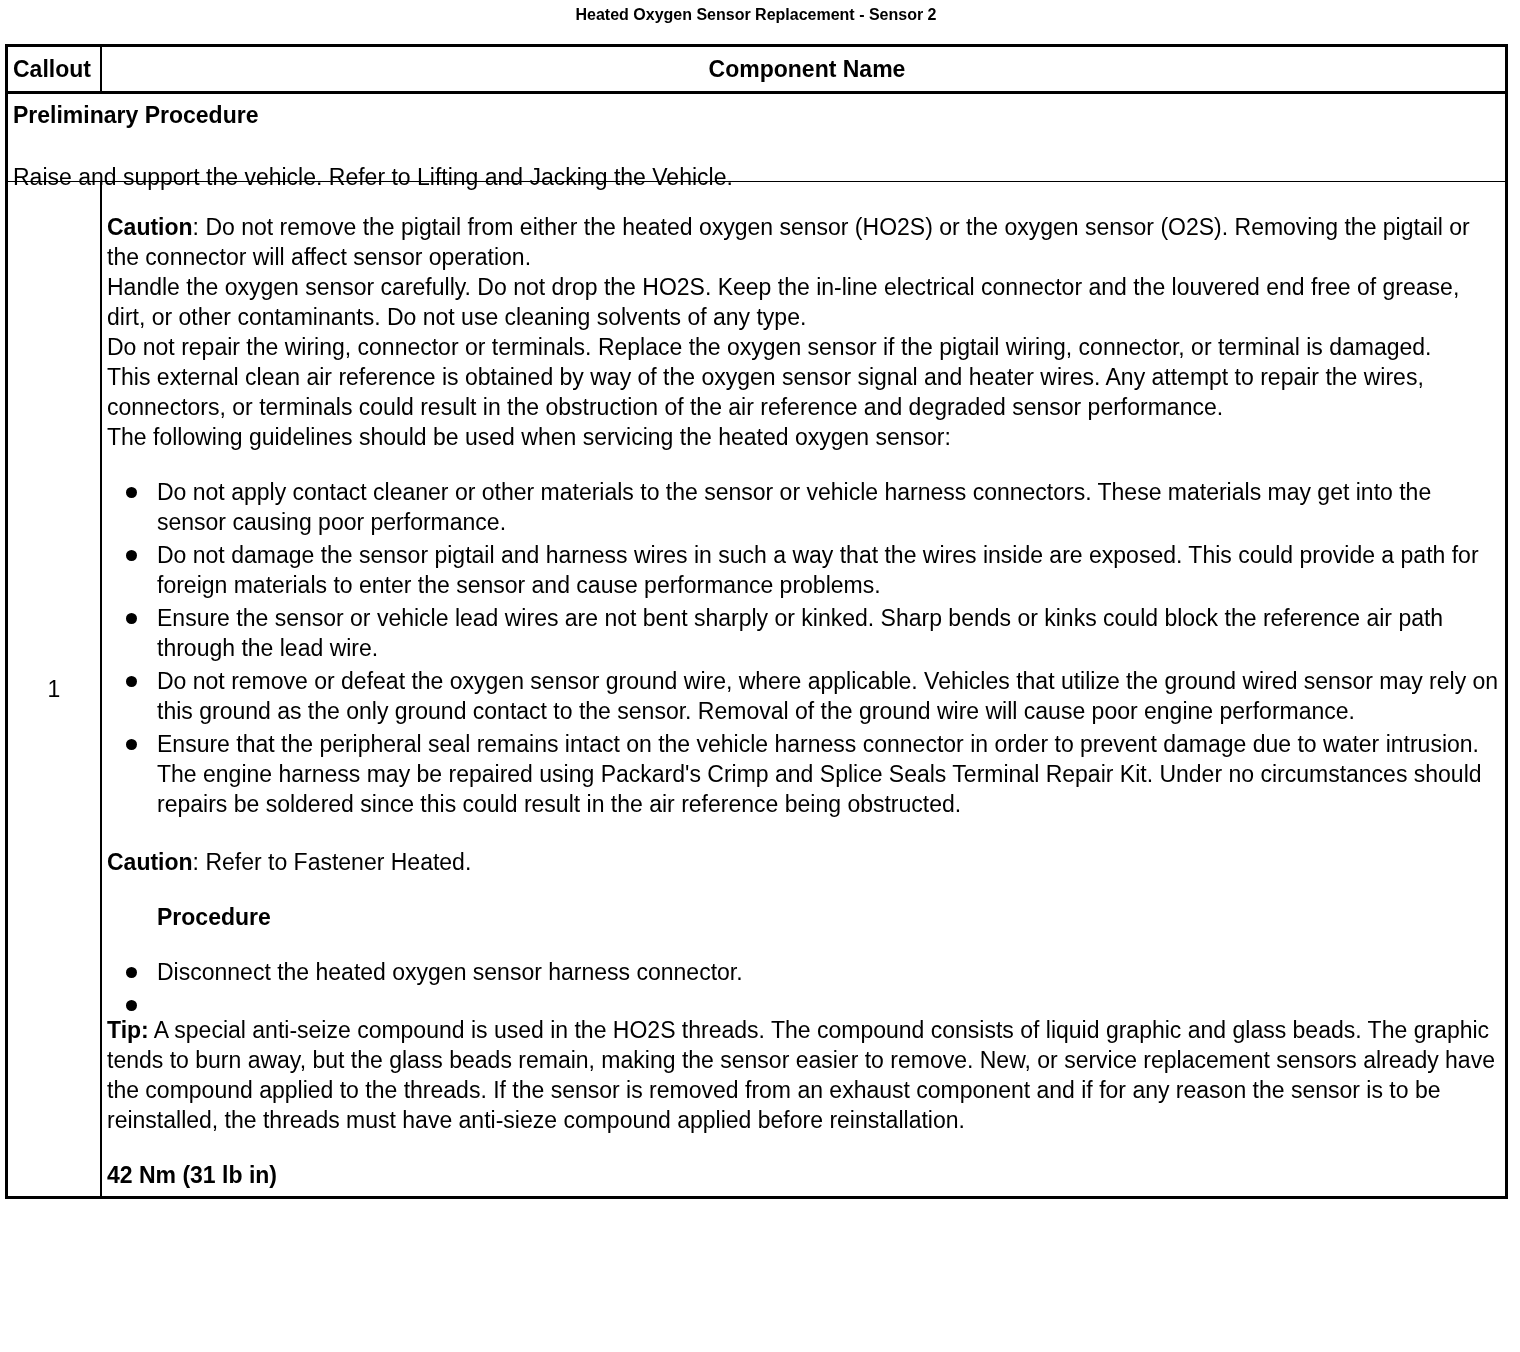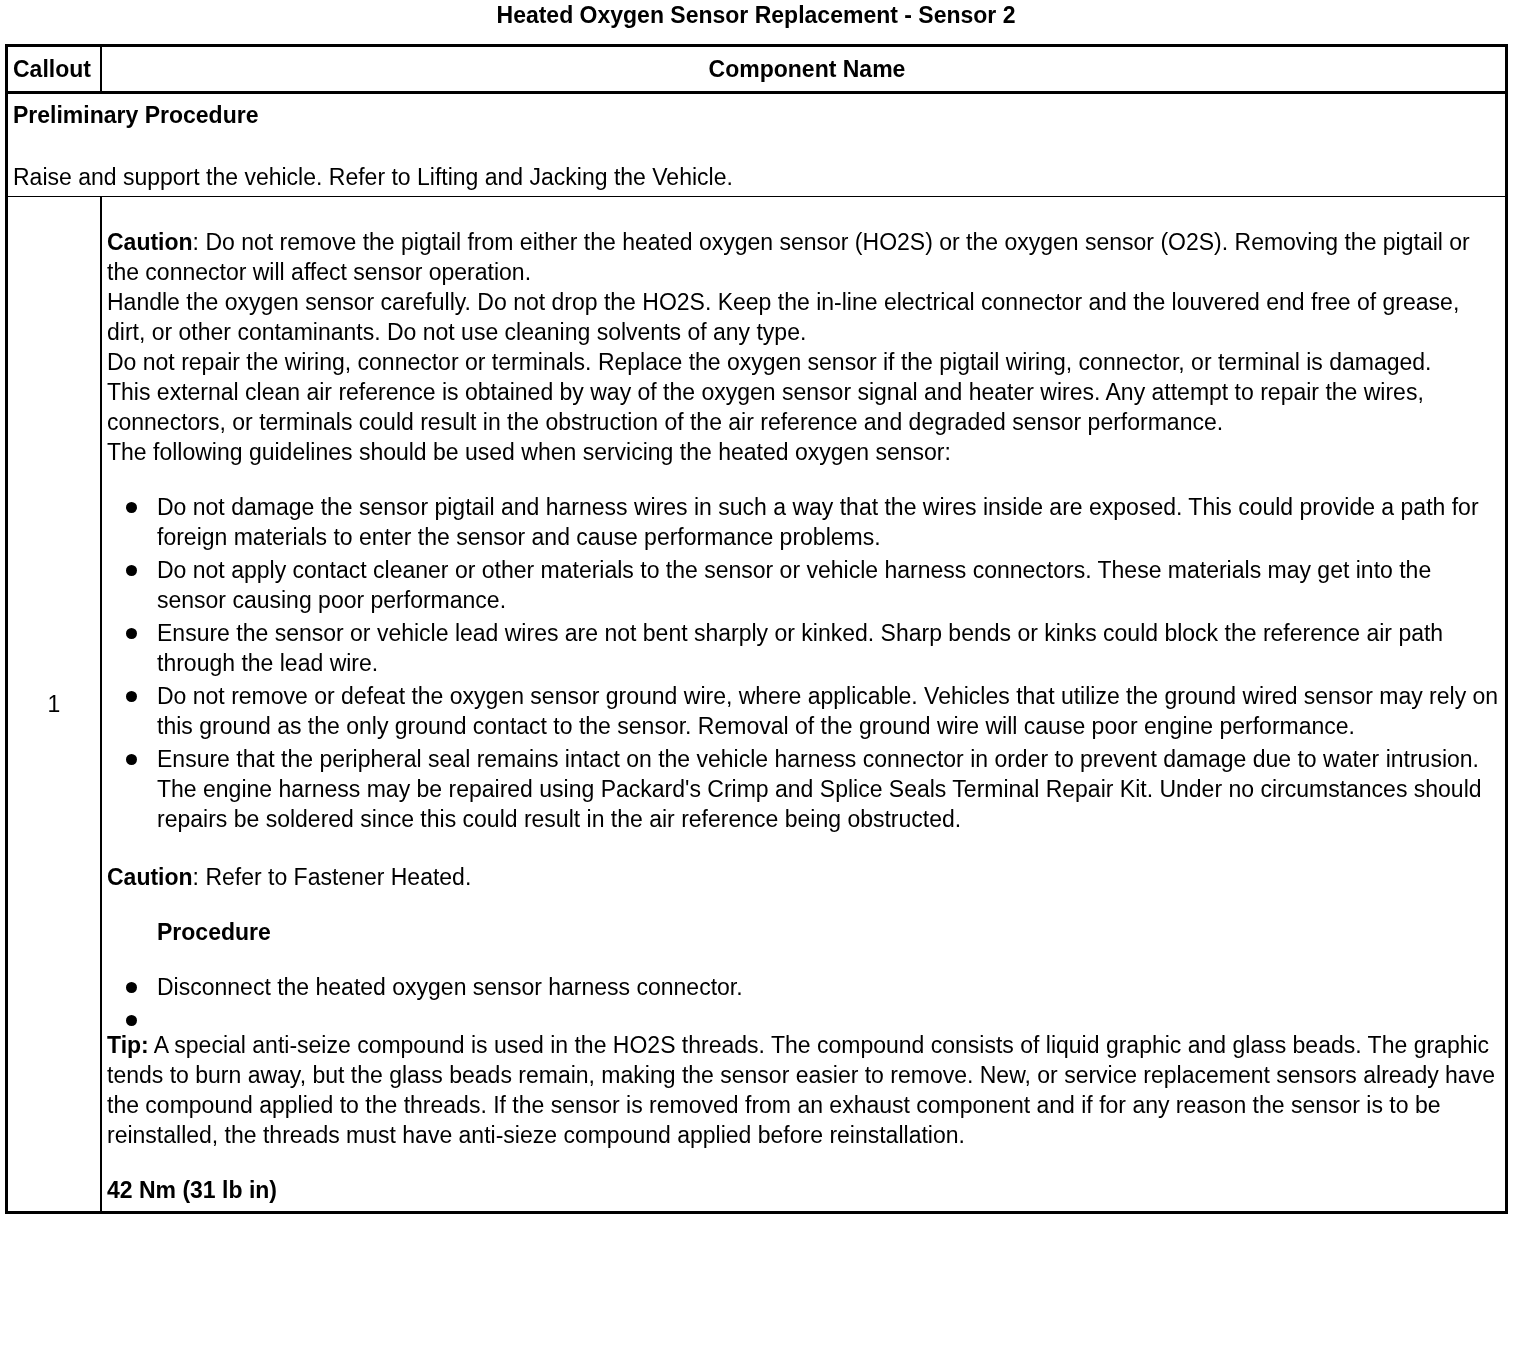--- a/index.html
+++ b/index.html
@@ -17,21 +17,21 @@
     line-height: 30px;
     overflow: hidden;
   }
   .title {
     position: absolute;
     top: 0;
     left: 0;
     width: 1512px;
     text-align: center;
     font-weight: bold;
-    font-size: 23px;
+    font-size: 16px;
     line-height: 30px;
     top: 0px;
   }
   .doc-table {
     position: absolute;
     left: 5px;
     top: 44px;
     width: 1503px;
     border: 3px solid #000;
     box-sizing: border-box;
@@ -53,21 +53,21 @@
   }
   .hdr-name {
     flex: 1;
     text-align: center;
     font-weight: bold;
     line-height: 44px;
   }
   .prelim {
     border-bottom: 1px solid #000;
     padding: 4px 5px 4px 5px;
-    height: 103px;
+    height: 88px;
     box-sizing: border-box;
   }
   .prelim .heading {
     font-weight: bold;
     line-height: 30px;
     margin-top: 2px;
   }
   .prelim .text {
     margin-top: 32px;
     line-height: 30px;
@@ -136,22 +136,22 @@
       <div class="gap"></div>
 
       <p class="para"><span class="bold">Caution</span><span>: Do not remove the pigtail from either the heated oxygen sensor (HO2S) or the oxygen sensor (O2S). Removing the pigtail or the connector will affect sensor operation.</span></p>
       <p class="para">Handle the oxygen sensor carefully. Do not drop the HO2S. Keep the in-line electrical connector and the louvered end free of grease, dirt, or other contaminants. Do not use cleaning solvents of any type.</p>
       <p class="para">Do not repair the wiring, connector or terminals. Replace the oxygen sensor if the pigtail wiring, connector, or terminal is damaged.</p>
       <p class="para">This external clean air reference is obtained by way of the oxygen sensor signal and heater wires. Any attempt to repair the wires, connectors, or terminals could result in the obstruction of the air reference and degraded sensor performance.</p>
       <p class="para">The following guidelines should be used when servicing the heated oxygen sensor:</p>
       <div class="gap"></div>
 
       <ul class="bullets">
+        <li><span class="dot"></span><span>Do not apply contact cleaner or other materials to the sensor or vehicle harness connectors. These materials may get into the sensor causing poor performance.</span></li>
         <li><span class="dot"></span><span>Do not damage the sensor pigtail and harness wires in such a way that the wires inside are exposed. This could provide a path for foreign materials to enter the sensor and cause performance problems.</span></li>
-        <li><span class="dot"></span><span>Do not apply contact cleaner or other materials to the sensor or vehicle harness connectors. These materials may get into the sensor causing poor performance.</span></li>
         <li><span class="dot"></span><span>Ensure the sensor or vehicle lead wires are not bent sharply or kinked. Sharp bends or kinks could block the reference air path through the lead wire.</span></li>
         <li><span class="dot"></span><span>Do not remove or defeat the oxygen sensor ground wire, where applicable. Vehicles that utilize the ground wired sensor may rely on this ground as the only ground contact to the sensor. Removal of the ground wire will cause poor engine performance.</span></li>
         <li><span class="dot"></span><span>Ensure that the peripheral seal remains intact on the vehicle harness connector in order to prevent damage due to water intrusion. The engine harness may be repaired using Packard's Crimp and Splice Seals Terminal Repair Kit. Under no circumstances should repairs be soldered since this could result in the air reference being obstructed.</span></li>
       </ul>
       <div class="gap"></div>
 
       <p class="para"><span class="bold">Caution</span><span>: Refer to Fastener Heated.</span></p>
       <div class="gap"></div>
 
       <p class="para proc-heading">Procedure</p>

